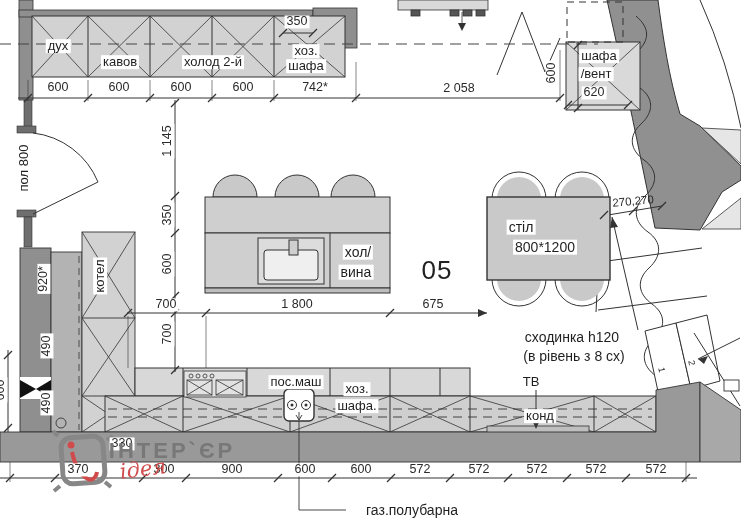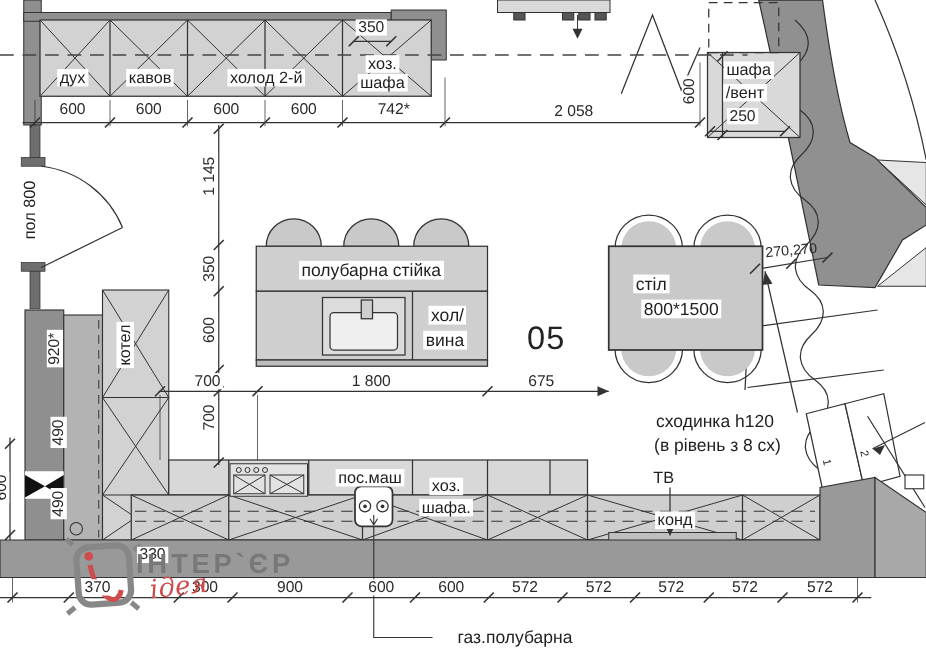--- a/index.html
+++ b/index.html
@@ -259,64 +259,63 @@
   </g>
 
   <g>
     <rect x="62" y="437" width="42" height="46" rx="10" fill="none" stroke="#878787" stroke-width="5" transform="rotate(-4 83 460)"></rect>
     <path d="M58,436 l-5,-5 M107,440 l6,-4 M60,486 l-6,5 M105,482 l6,5" stroke="#878787" stroke-width="4"></path>
     <circle cx="71" cy="445" r="3.5" fill="#d04c4c"></circle>
     <path d="M72,452 C75,466 80,475 88,479 C92,481 96,478 97,472" fill="none" stroke="#d04c4c" stroke-width="4"></path>
   </g>
 </svg>
 
-<div class="lbl" style="left:58px;top:62px">дух</div>
+<div class="lbl" style="left:58px;top:46px">дух</div>
 <div class="lbl" style="left:120px;top:62px">кавов</div>
 <div class="lbl" style="left:213px;top:62px">холод 2-й</div>
 <div class="lbl" style="left:306px;top:51px">хоз.</div>
 <div class="lbl" style="left:306px;top:66px">шафа</div>
 <div class="lbl dim" style="left:297px;top:22px">350</div>
 
 <div class="lbl dim" style="left:58px;top:88px">600</div>
 <div class="lbl dim" style="left:119px;top:88px">600</div>
 <div class="lbl dim" style="left:181px;top:88px">600</div>
 <div class="lbl dim" style="left:243px;top:88px">600</div>
 <div class="lbl dim" style="left:315px;top:88px">742*</div>
 <div class="lbl dim" style="left:459px;top:89px">2 058</div>
 
 <div class="lbl" style="left:599px;top:56px">шафа</div>
 <div class="lbl" style="left:596px;top:74px">/вент</div>
-<div class="lbl dim" style="left:594px;top:93px">250</div>
+<div class="lbl dim" style="left:594px;top:93px">620</div>
 <div class="lbl dim rot" style="left:552px;top:73px">600</div>
 
 <div class="lbl rot" style="left:24px;top:168px">пол 800</div>
 
 <div class="lbl dim rot" style="left:168px;top:141px">1 145</div>
 <div class="lbl dim rot" style="left:168px;top:215px">350</div>
 <div class="lbl dim rot" style="left:168px;top:264px">600</div>
 <div class="lbl dim rot" style="left:168px;top:334px">700</div>
 
 <div class="lbl dim rot" style="left:44px;top:279px">920*</div>
 <div class="lbl rot" style="left:100px;top:276px">котел</div>
 <div class="lbl dim rot" style="left:47px;top:346px">490</div>
 <div class="lbl dim rot" style="left:47px;top:403px">490</div>
 <div class="lbl dim rot" style="left:1px;top:390px">600</div>
 
-<div class="lbl note" style="left:297px;top:216px">полубарна стійка</div>
 <div class="lbl note" style="left:358px;top:252px">хол/</div>
 <div class="lbl note" style="left:356px;top:272px">вина</div>
 
 <div class="lbl dim" style="left:166px;top:305px">700</div>
 <div class="lbl dim" style="left:297px;top:305px">1 800</div>
 <div class="lbl dim" style="left:433px;top:305px">675</div>
 
 <div class="lbl big nobg" style="left:437px;top:271px">05</div>
 
 <div class="lbl note" style="left:521px;top:227px">стіл</div>
-<div class="lbl note" style="left:545px;top:247px">800*1500</div>
+<div class="lbl note" style="left:545px;top:247px">800*1200</div>
 
 <div class="lbl dim nobg" style="left:633px;top:201px;transform:translate(-50%,-50%) rotate(-5deg);font-size:11.5px">270,270</div>
 
 <div class="lbl note nobg" style="left:572px;top:337px">сходинка h120</div>
 <div class="lbl note nobg" style="left:574px;top:356px">(в рівень з 8 сх)</div>
 
 <div class="lbl nobg" style="left:531px;top:382px">ТВ</div>
 <div class="lbl" style="left:540px;top:416px">конд</div>
 
 <div class="lbl" style="left:296px;top:382px">пос.маш</div>

